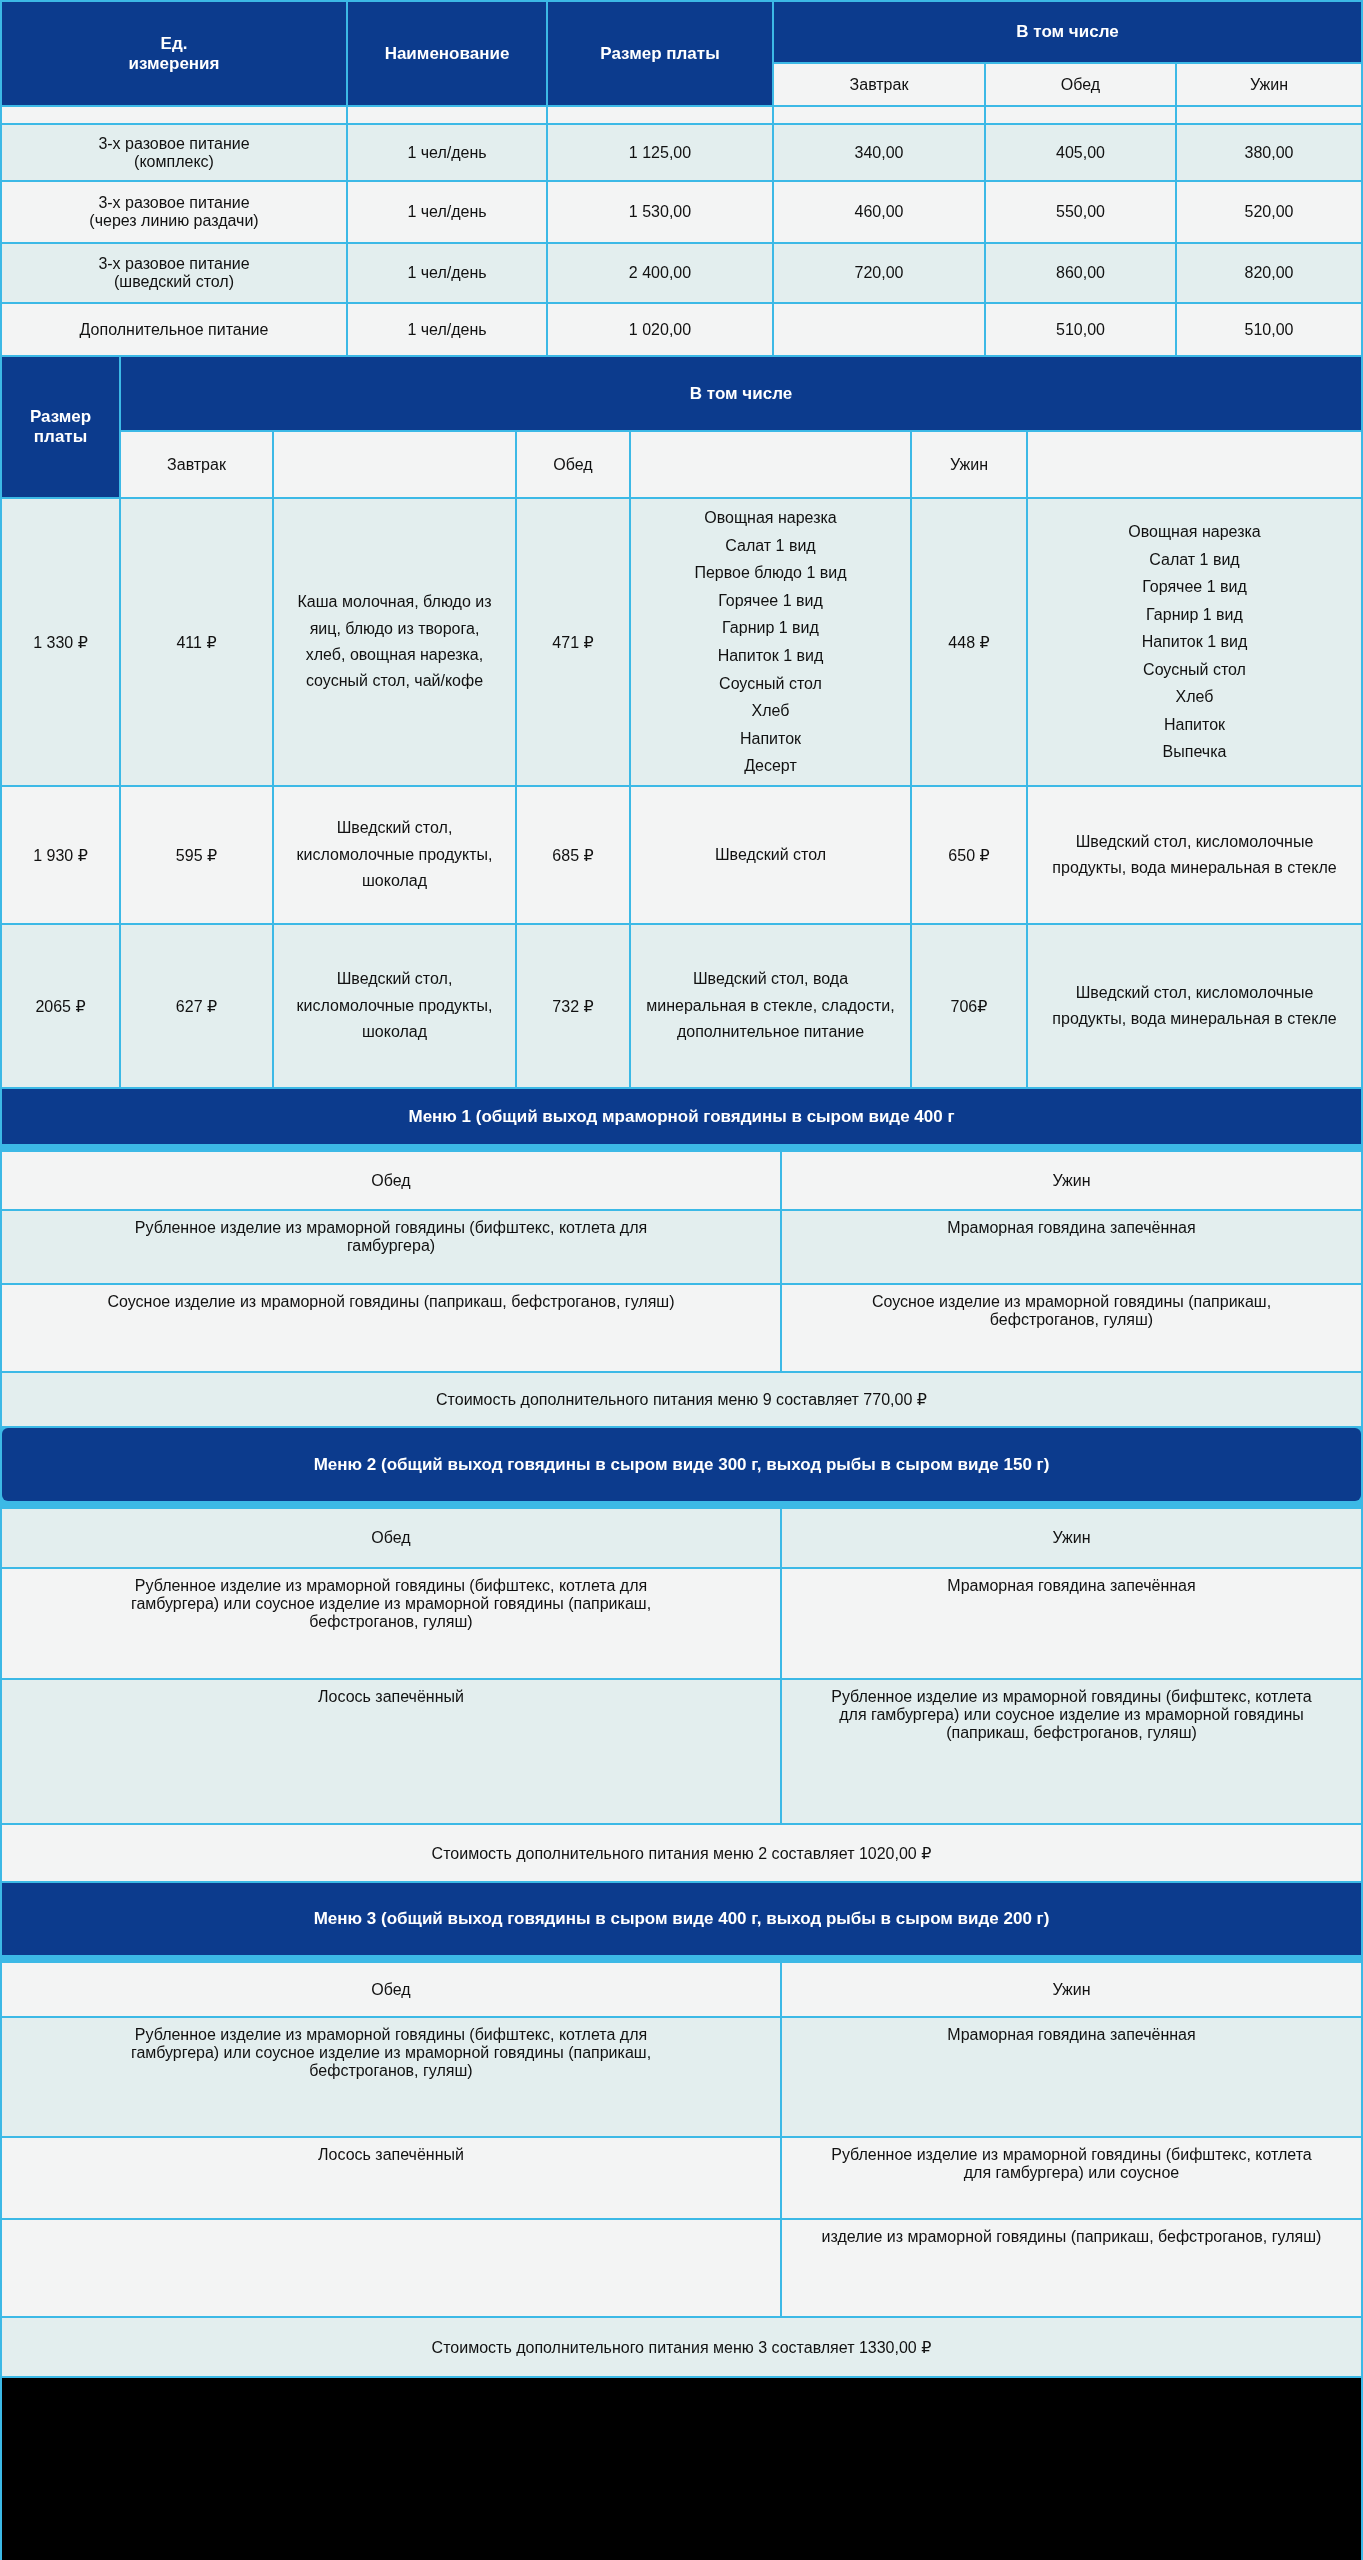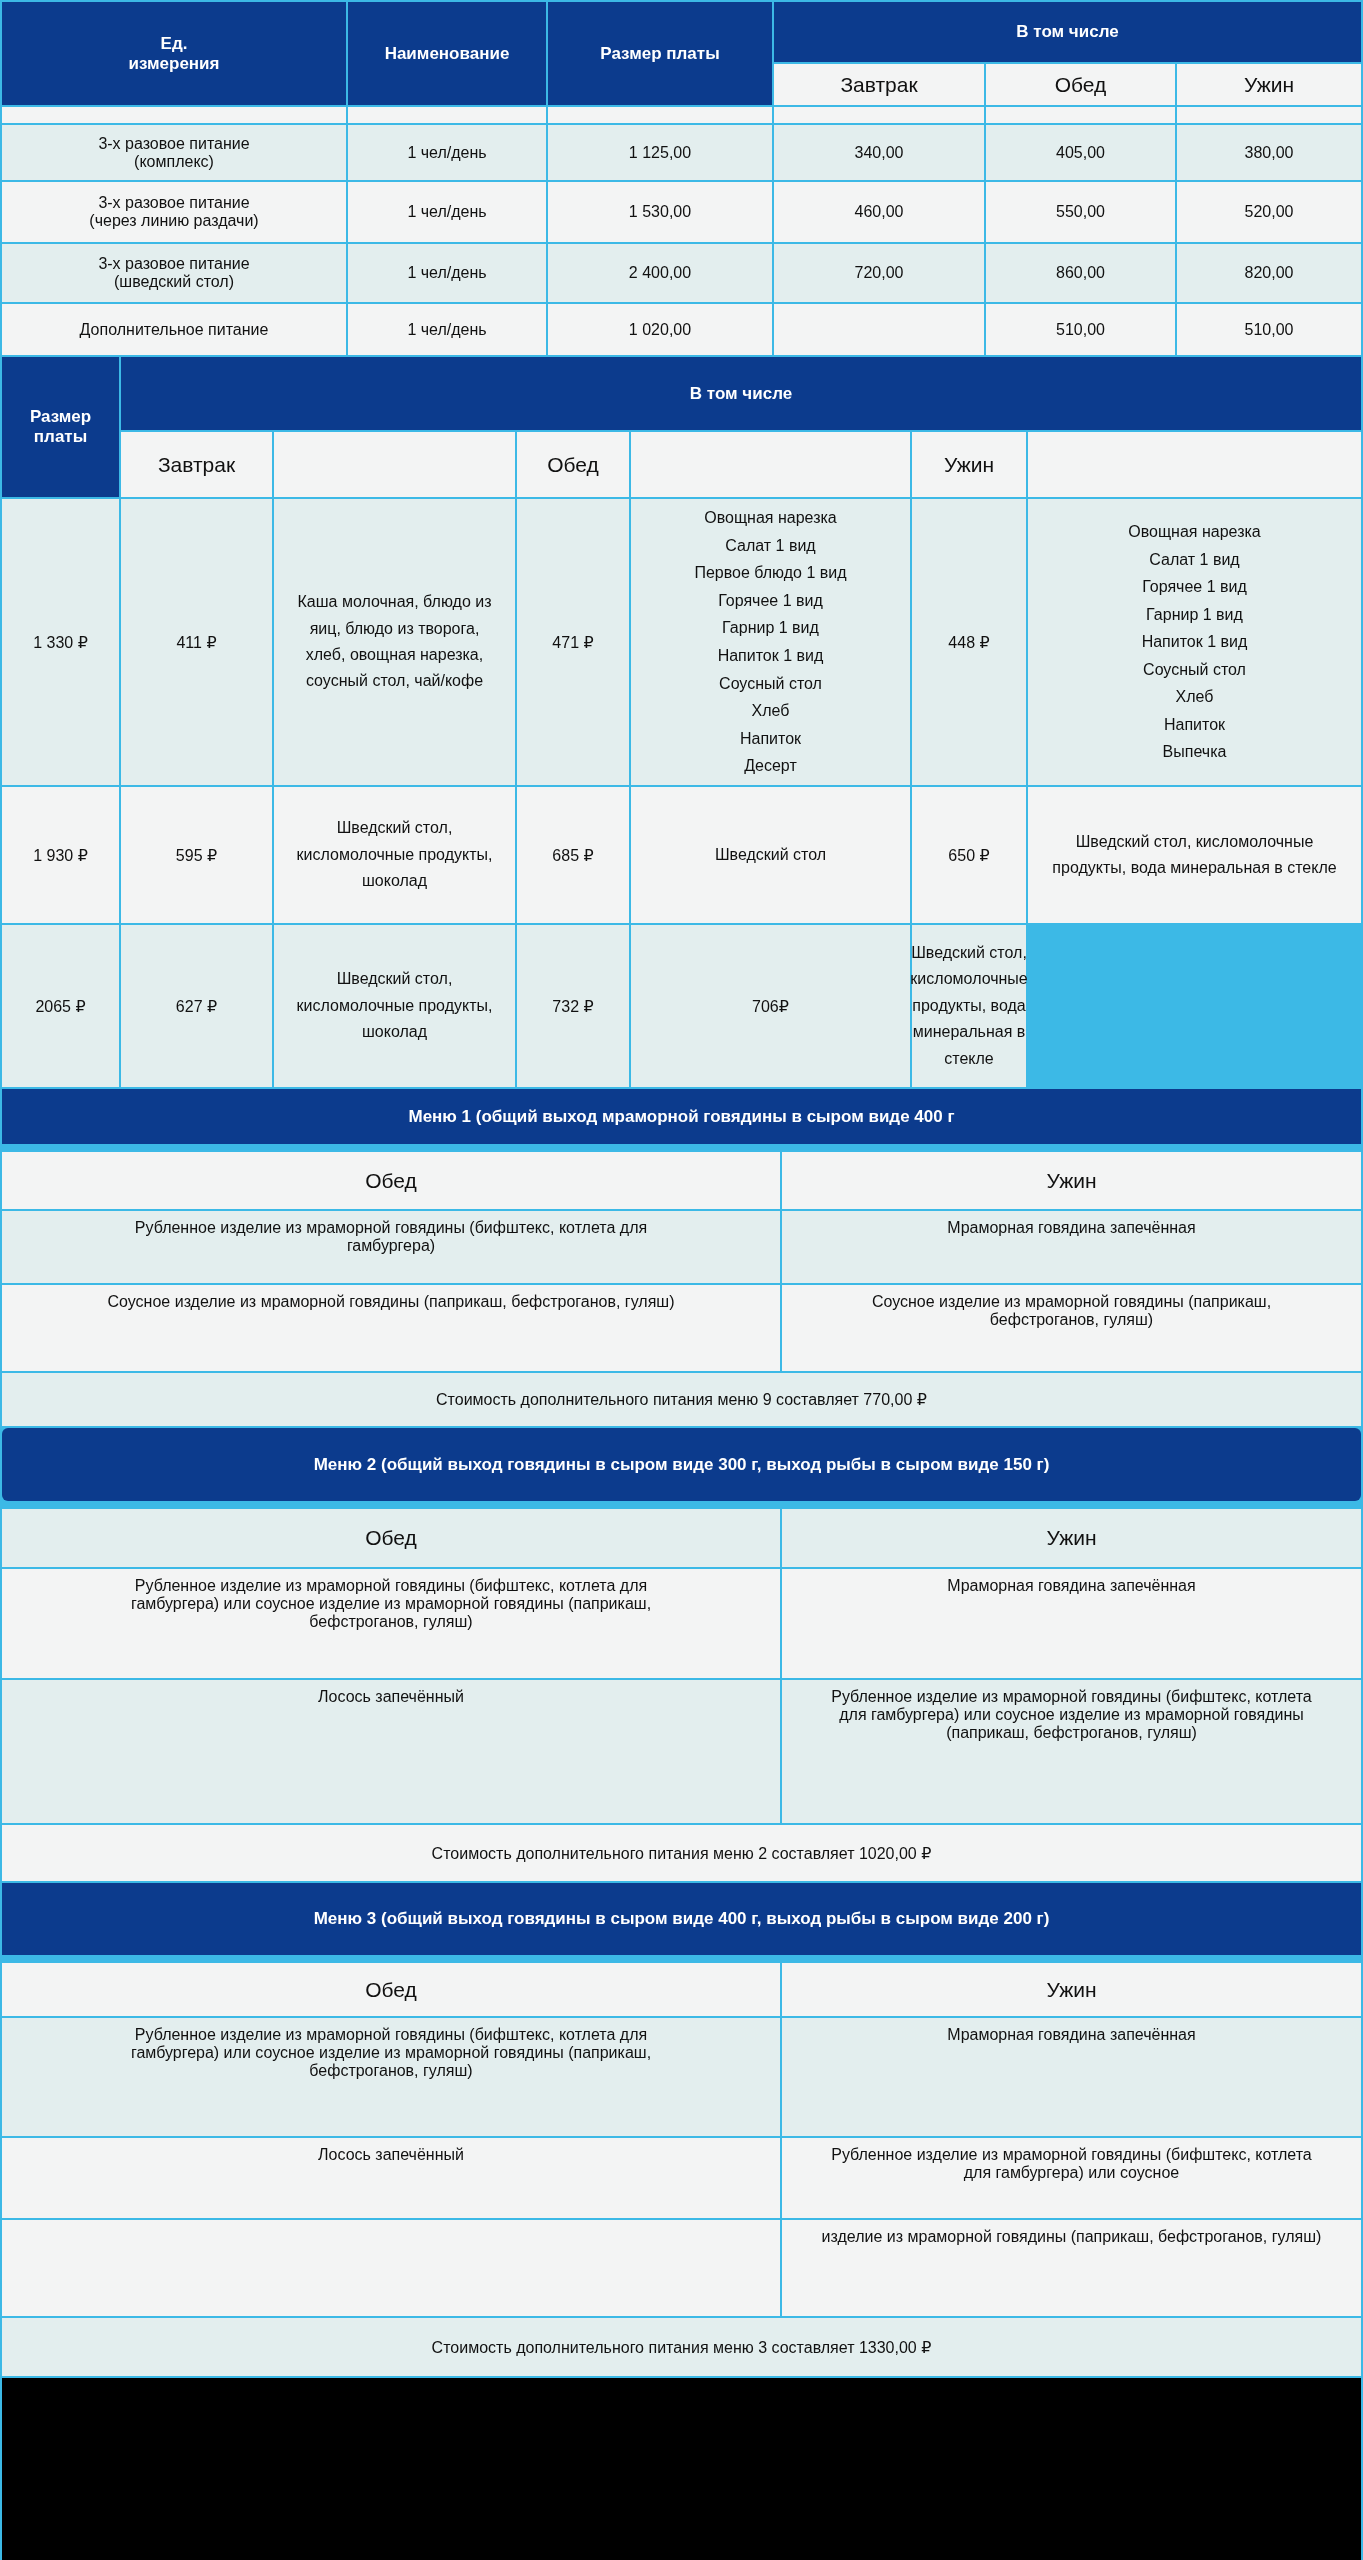--- a/index.html
+++ b/index.html
@@ -32,21 +32,21 @@
   .mtitle{height:55px;display:flex;align-items:center;justify-content:center;margin-bottom:8px;}
   .m2title{height:73px;border-radius:6px;}
   .m3title{height:72px;}
   .menu{grid-template-columns:778px 579px;}
   .m1{grid-template-rows:57px 72px 86px 53px;}
   .m2{grid-template-rows:58px 109px 143px 56px;}
   .m3{grid-template-rows:53px 118px 80px 96px 58px;}
   .mfoot{grid-column:1/3;}
   .padL{padding:8px 92px 4px;}
   .padR{padding:8px 36px 4px;}
-  .mhead{font-size:21px;}
+  .mhead{font-size:16px;}
   .black{height:206px;background:#000;border-bottom:3px solid #8ed4ee;}
 </style>
 </head>
 <body>
 
 <div class="page">
 
   <div class="grid t1-head">
     <div class="cell blue span2r">
         <span class="unit-wrap">Ед. измерения</span>
@@ -141,20 +141,21 @@
     <div class="cell rowB desc">Шведский стол, кисломолочные продукты, шоколад</div>
     <div class="cell rowB">685 ₽</div>
     <div class="cell rowB desc">Шведский стол</div>
     <div class="cell rowB">650 ₽</div>
     <div class="cell rowB desc">Шведский стол, кисломолочные продукты, вода минеральная в стекле</div>
 
     <div class="cell rowA">2065 ₽</div>
     <div class="cell rowA">627 ₽</div>
     <div class="cell rowA desc">Шведский стол, кисломолочные продукты, шоколад</div>
     <div class="cell rowA">732 ₽</div>
+    <div class="cell rowA desc">Шведский стол, вода минеральная в стекле, сладости, дополнительное питание</div>
     <div class="cell rowA">706₽</div>
     <div class="cell rowA desc">Шведский стол, кисломолочные продукты, вода минеральная в стекле</div>
   </div>
 
   <div class="mtitle blue">Меню 1 (общий выход мраморной говядины в сыром виде 400 г</div>
   <div class="grid menu m1">
     <div class="cell rowB mhead">Обед</div>
     <div class="cell rowB mhead">Ужин</div>
     <div class="cell rowA top padL">Рубленное изделие из мраморной говядины (бифштекс, котлета для гамбургера)</div>
     <div class="cell rowA top padR">Мраморная говядина запечённая</div>

